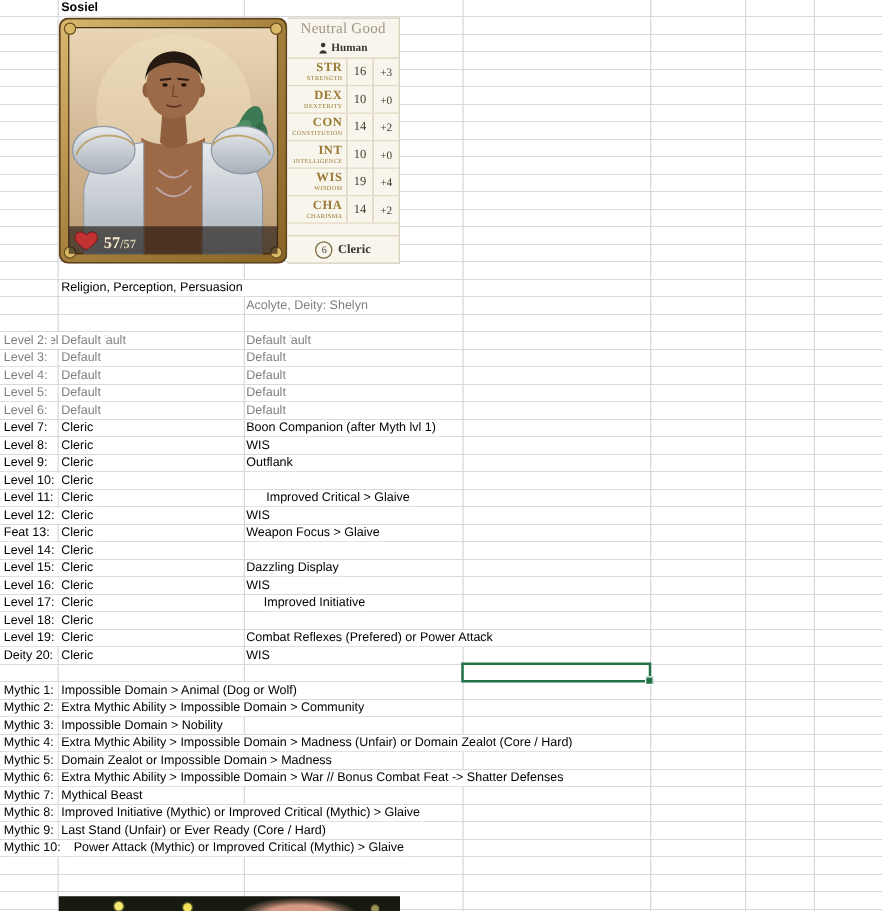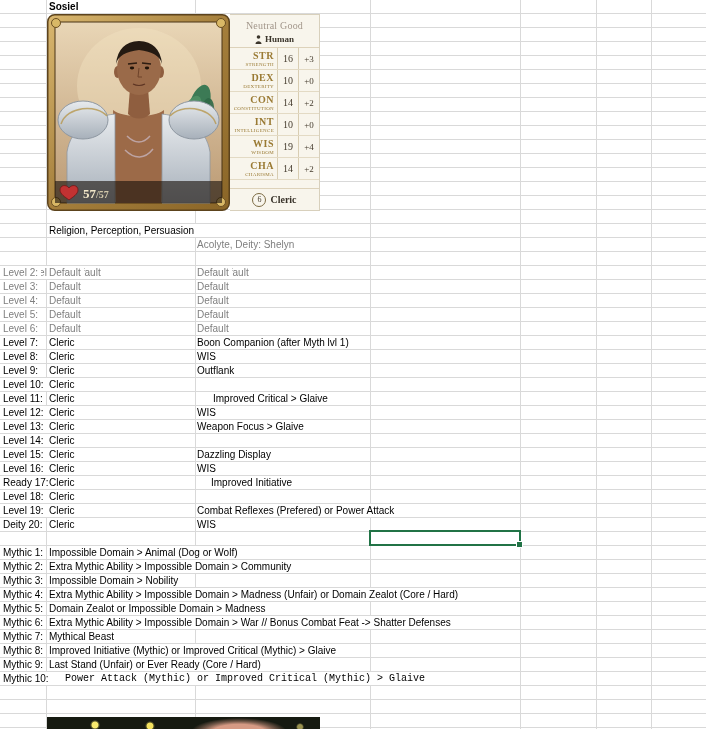--- a/index.html
+++ b/index.html
@@ -12,21 +12,21 @@
   .sheet-row{position:absolute;left:0;width:706px;height:13px;}
   .cell{position:absolute;top:0;height:13px;line-height:13px;white-space:nowrap;background:#fff;padding-right:3px;color:#000;}
   .cell.muted{color:#7f7f7f;}
   .cell.bold{font-weight:700;}
   .selection{position:absolute;left:369px;top:530px;width:152px;height:16px;box-sizing:border-box;
              border:2px solid #217346;z-index:3;}
   .fill-handle{position:absolute;right:-4px;bottom:-4px;width:5px;height:5px;background:#217346;border:1px solid #fff;}
   .card-object{position:absolute;left:47px;top:14px;width:273px;height:197px;z-index:2;display:flex;}
   .stat-panel{width:90px;height:197px;box-sizing:border-box;background:#f8f5ec;border:1px solid #d8d0bc;border-left:none;
               font-family:"Liberation Serif",serif;position:relative;}
-  .align-text{text-align:center;padding-top:5px;font-size:10px;color:#a2968a;letter-spacing:.2px;}
+  .align-text{text-align:center;font-size:12px;color:#a2968a;letter-spacing:.2px;}
   .race-row{display:flex;justify-content:center;align-items:center;gap:3px;margin-top:3px;
             font-size:9px;font-weight:bold;color:#3b352b;}
   .ab-table{margin-top:3px;border-top:1px solid #ddd2ba;}
   .ab-row{display:flex;align-items:center;height:22px;border-bottom:1px solid #e3dac4;box-sizing:border-box;}
   .ab-left{width:44px;text-align:right;padding-right:3px;line-height:1;}
   .ab-abbr{font-size:10px;font-weight:bold;color:#9a7a33;letter-spacing:.5px;}
   .ab-name{font-size:5px;color:#9a7a33;letter-spacing:.3px;margin-top:1px;}
   .ab-score{width:20px;align-self:stretch;display:flex;align-items:center;justify-content:center;
             border-left:1px solid #d8cdb2;border-right:1px solid #d8cdb2;font-size:10px;color:#453c2e;}
   .ab-mod{flex:1;text-align:center;font-size:9px;color:#453c2e;}
@@ -118,40 +118,40 @@
         <div class="cell" style="left: 3px;">Level 11:</div>
         <div class="cell" style="left: 49px;">Cleric</div>
         <div class="cell" style="left: 197px; padding-left: 16px;">Improved Critical &gt; Glaive</div>
       </div>
       <div class="sheet-row" style="top: 406px;">
         <div class="cell" style="left: 3px;">Level 12:</div>
         <div class="cell" style="left: 49px;">Cleric</div>
         <div class="cell" style="left: 197px;">WIS</div>
       </div>
       <div class="sheet-row" style="top: 420px;">
-        <div class="cell" style="left: 3px;">Level 13:</div>
+        <div class="cell" style="left: 3px;">Feat 13:</div>
         <div class="cell" style="left: 49px;">Cleric</div>
         <div class="cell" style="left: 197px;">Weapon Focus &gt; Glaive</div>
       </div>
       <div class="sheet-row" style="top: 434px;">
         <div class="cell" style="left: 3px;">Level 14:</div>
         <div class="cell" style="left: 49px;">Cleric</div>
       </div>
       <div class="sheet-row" style="top: 448px;">
         <div class="cell" style="left: 3px;">Level 15:</div>
         <div class="cell" style="left: 49px;">Cleric</div>
         <div class="cell" style="left: 197px;">Dazzling Display</div>
       </div>
       <div class="sheet-row" style="top: 462px;">
         <div class="cell" style="left: 3px;">Level 16:</div>
         <div class="cell" style="left: 49px;">Cleric</div>
         <div class="cell" style="left: 197px;">WIS</div>
       </div>
       <div class="sheet-row" style="top: 476px;">
-        <div class="cell" style="left: 3px;">Ready 17:</div>
+        <div class="cell" style="left: 3px;">Level 17:</div>
         <div class="cell" style="left: 49px;">Cleric</div>
         <div class="cell" style="left: 211px;">Improved Initiative</div>
       </div>
       <div class="sheet-row" style="top: 490px;">
         <div class="cell" style="left: 3px;">Level 18:</div>
         <div class="cell" style="left: 49px;">Cleric</div>
       </div>
       <div class="sheet-row" style="top: 504px;">
         <div class="cell" style="left: 3px;">Level 19:</div>
         <div class="cell" style="left: 49px;">Cleric</div>
@@ -193,21 +193,21 @@
       <div class="sheet-row" style="top: 644px;">
         <div class="cell" style="left: 3px;">Mythic 8:</div>
         <div class="cell" style="left: 49px;">Improved Initiative (Mythic) or Improved Critical (Mythic) &gt; Glaive</div>
       </div>
       <div class="sheet-row" style="top: 658px;">
         <div class="cell" style="left: 3px;">Mythic 9:</div>
         <div class="cell" style="left: 49px;">Last Stand (Unfair) or Ever Ready (Core / Hard)</div>
       </div>
       <div class="sheet-row" style="top: 672px;">
         <div class="cell" style="left: 3px;">Mythic 10:</div>
-        <div class="cell" style="left: 65px; font-family: Liberation Mono, monospace;">Power Attack (Mythic) or Improved Critical (Mythic) &gt; Glaive</div>
+        <div class="cell" style="left: 59px;">Power Attack (Mythic) or Improved Critical (Mythic) &gt; Glaive</div>
       </div>
     </div>
 
   <div class="selection">
     <div class="fill-handle"></div>
   </div>
 
   <div class="card-object">
     <svg viewBox="0 0 183 197" width="183" height="197">
       <defs>

